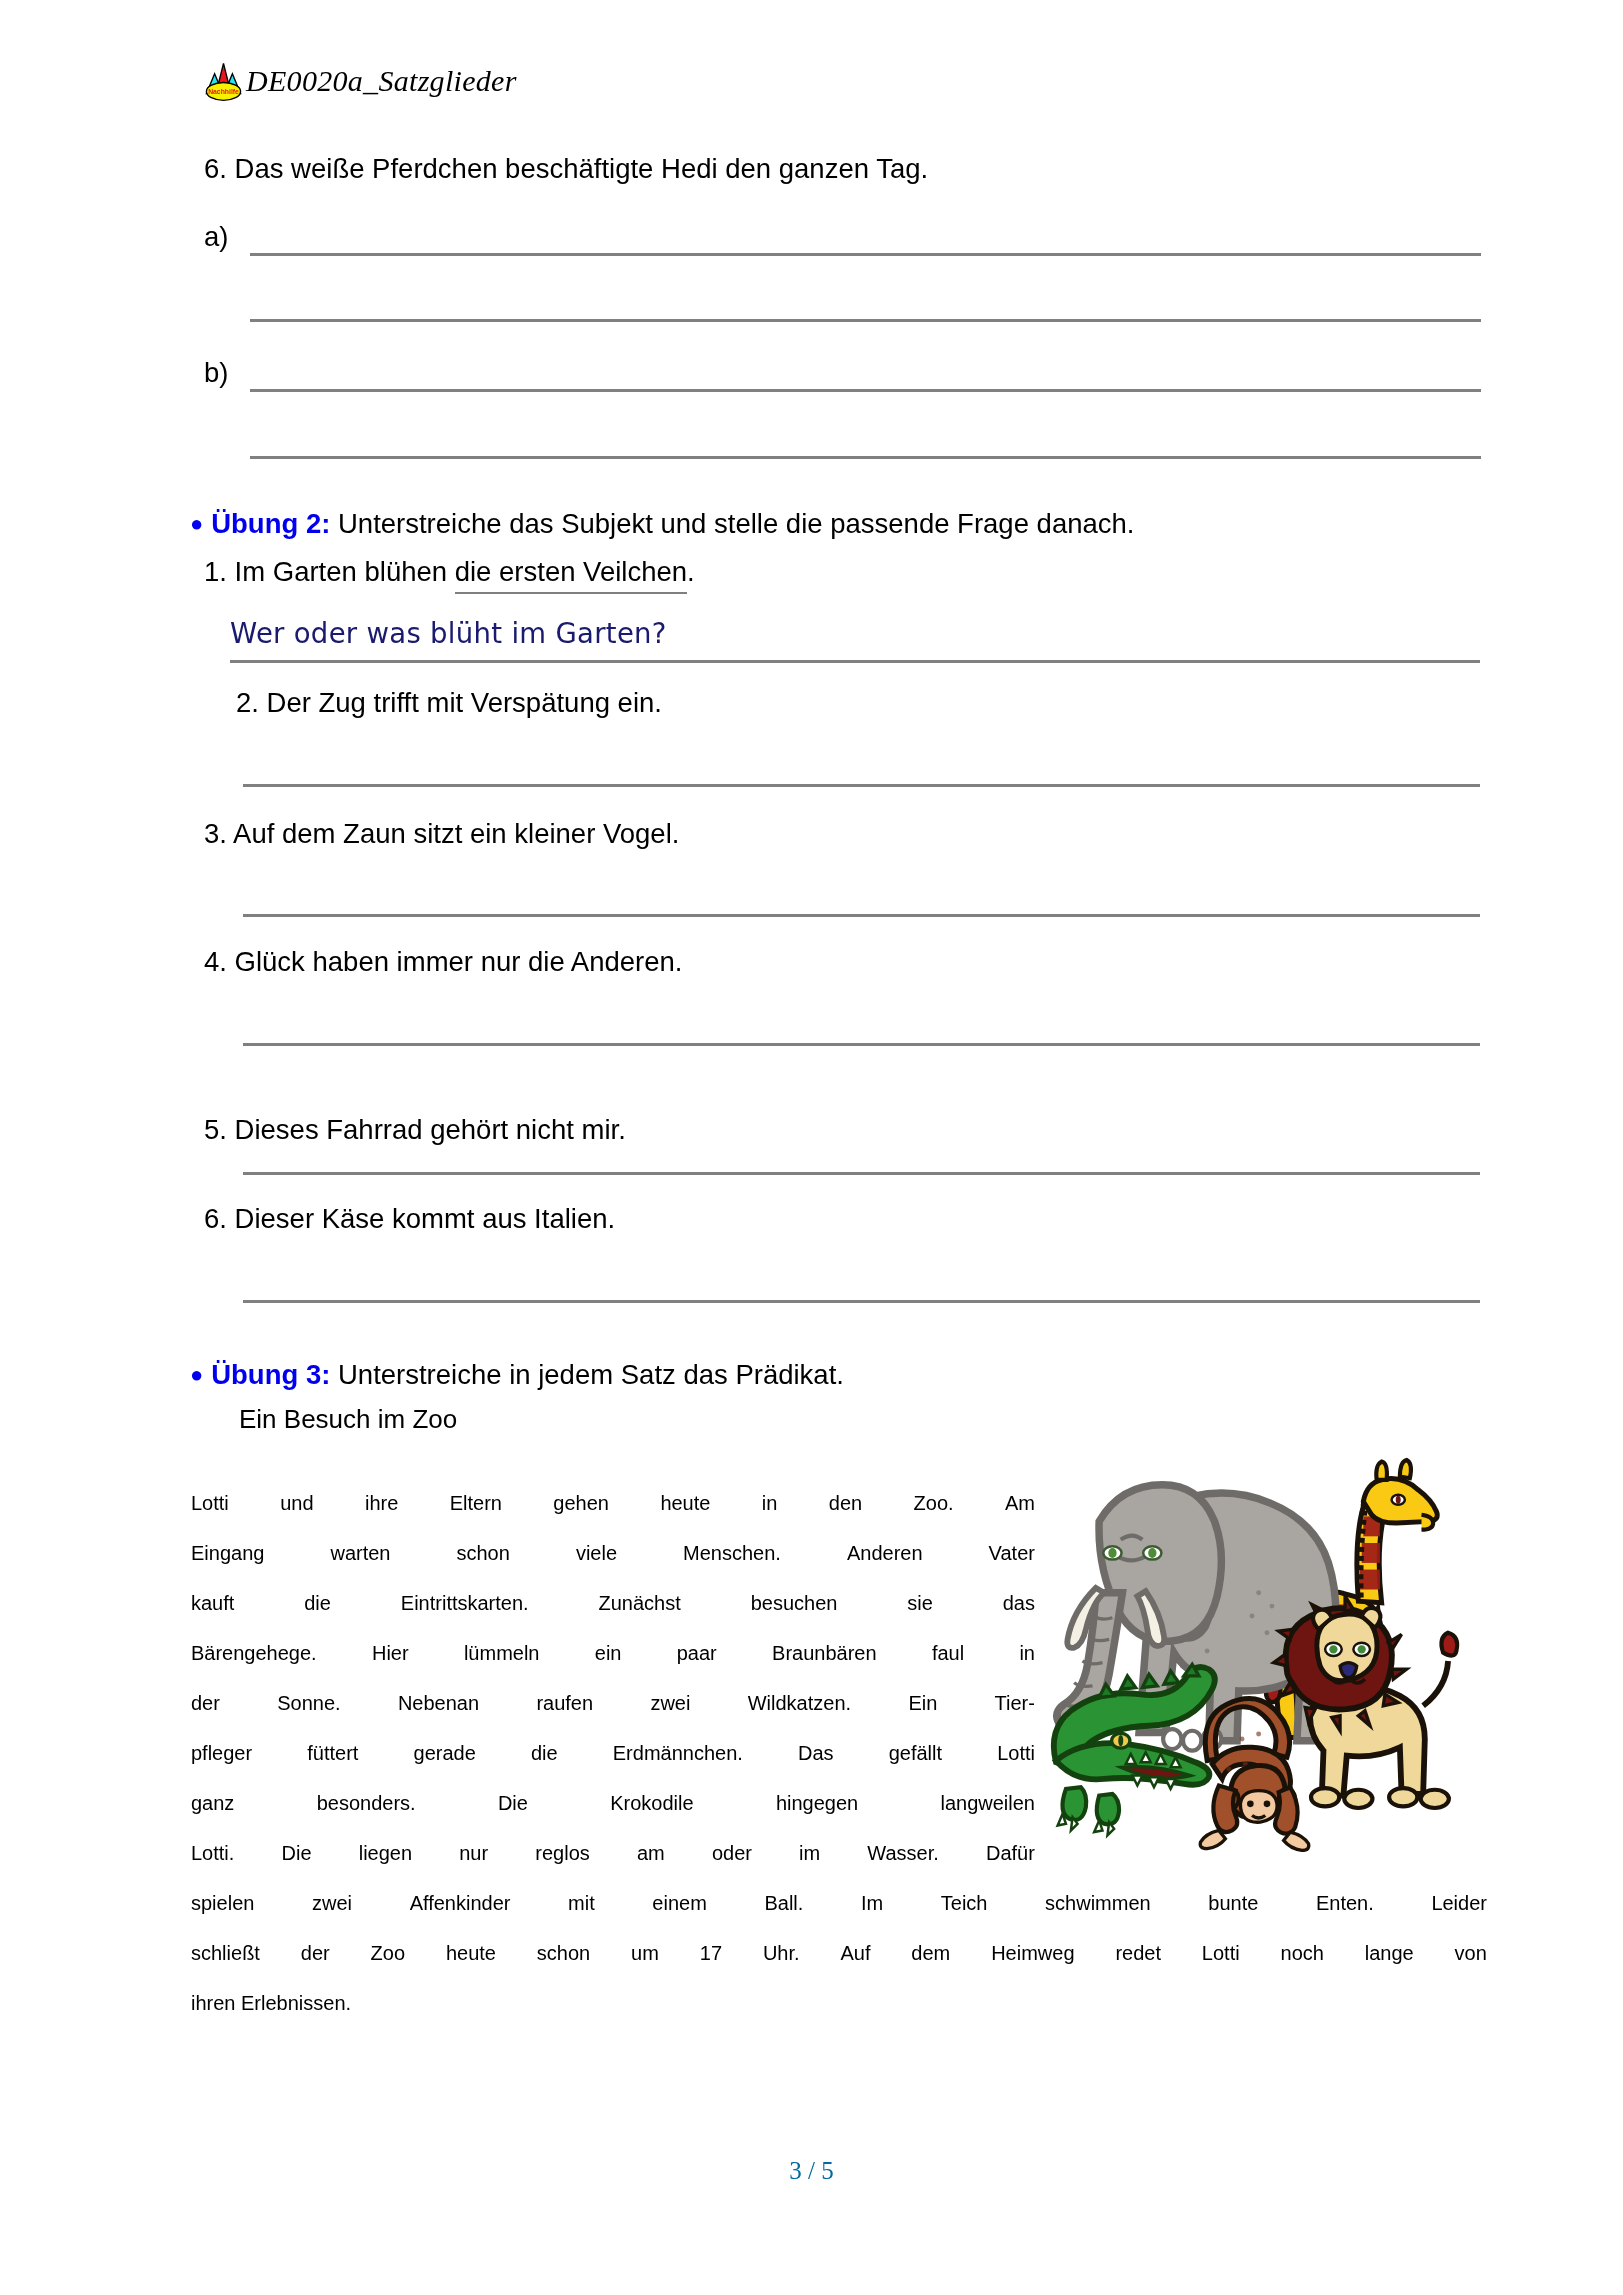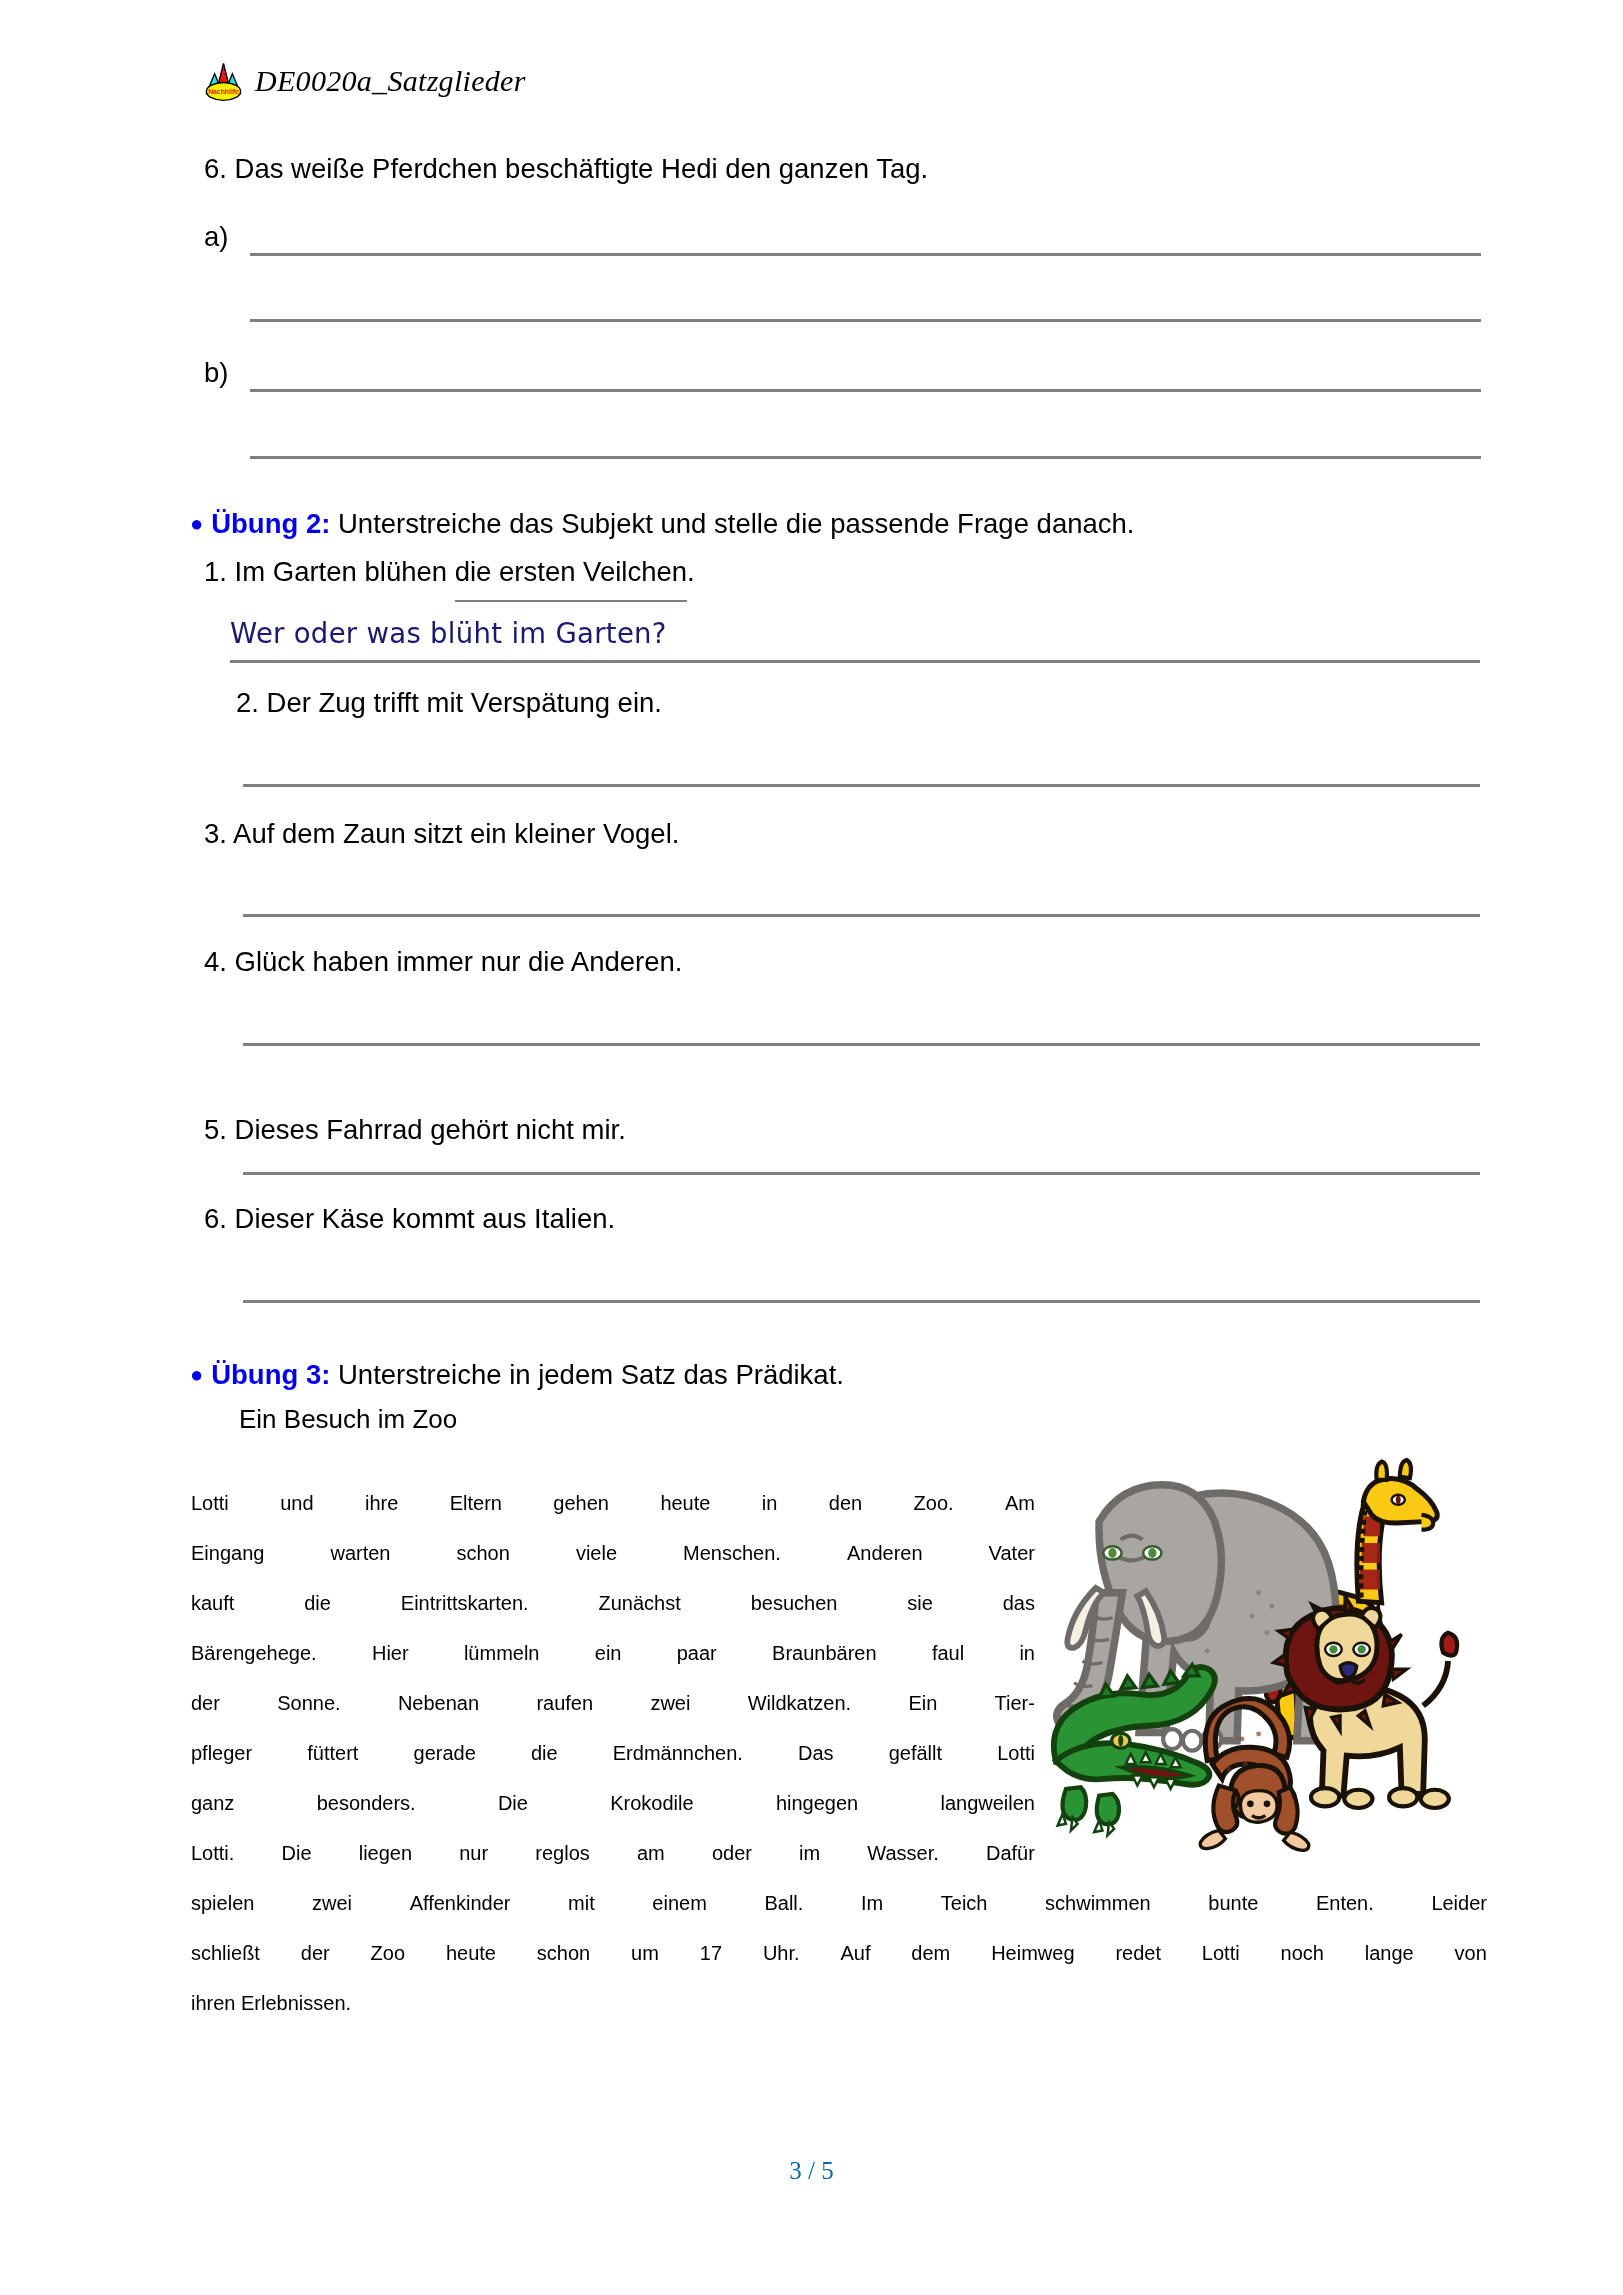--- a/index.html
+++ b/index.html
@@ -24,21 +24,21 @@
     background: #fff;
   }
 
   
   .header {
     position: absolute;
     left: 203px;
     top: 60px;
     display: flex;
     align-items: center;
-    gap: 11px;
+    gap: 2px;
   }
   .logo {
     width: 41px;
     height: 41px;
     position: relative;
     flex: 0 0 auto;
   }
   .logo svg { display: block; }
   .header-title {
     font-family: "Liberation Serif", serif;
@@ -52,21 +52,21 @@
   .blk { position: absolute; }
 
   .sentence {
     font-size: 27.5px;
     line-height: 1.25;
     white-space: nowrap;
     color: #000;
   }
   .sentence .subj-underline {
     border-bottom: 2.6px solid #808080;
-    padding-bottom: 13px;
+    padding-bottom: 5px;
   }
 
   .label-ab {
     font-size: 27.5px;
     line-height: 1;
   }
 
   .rule {
     position: absolute;
     height: 3.3px;

